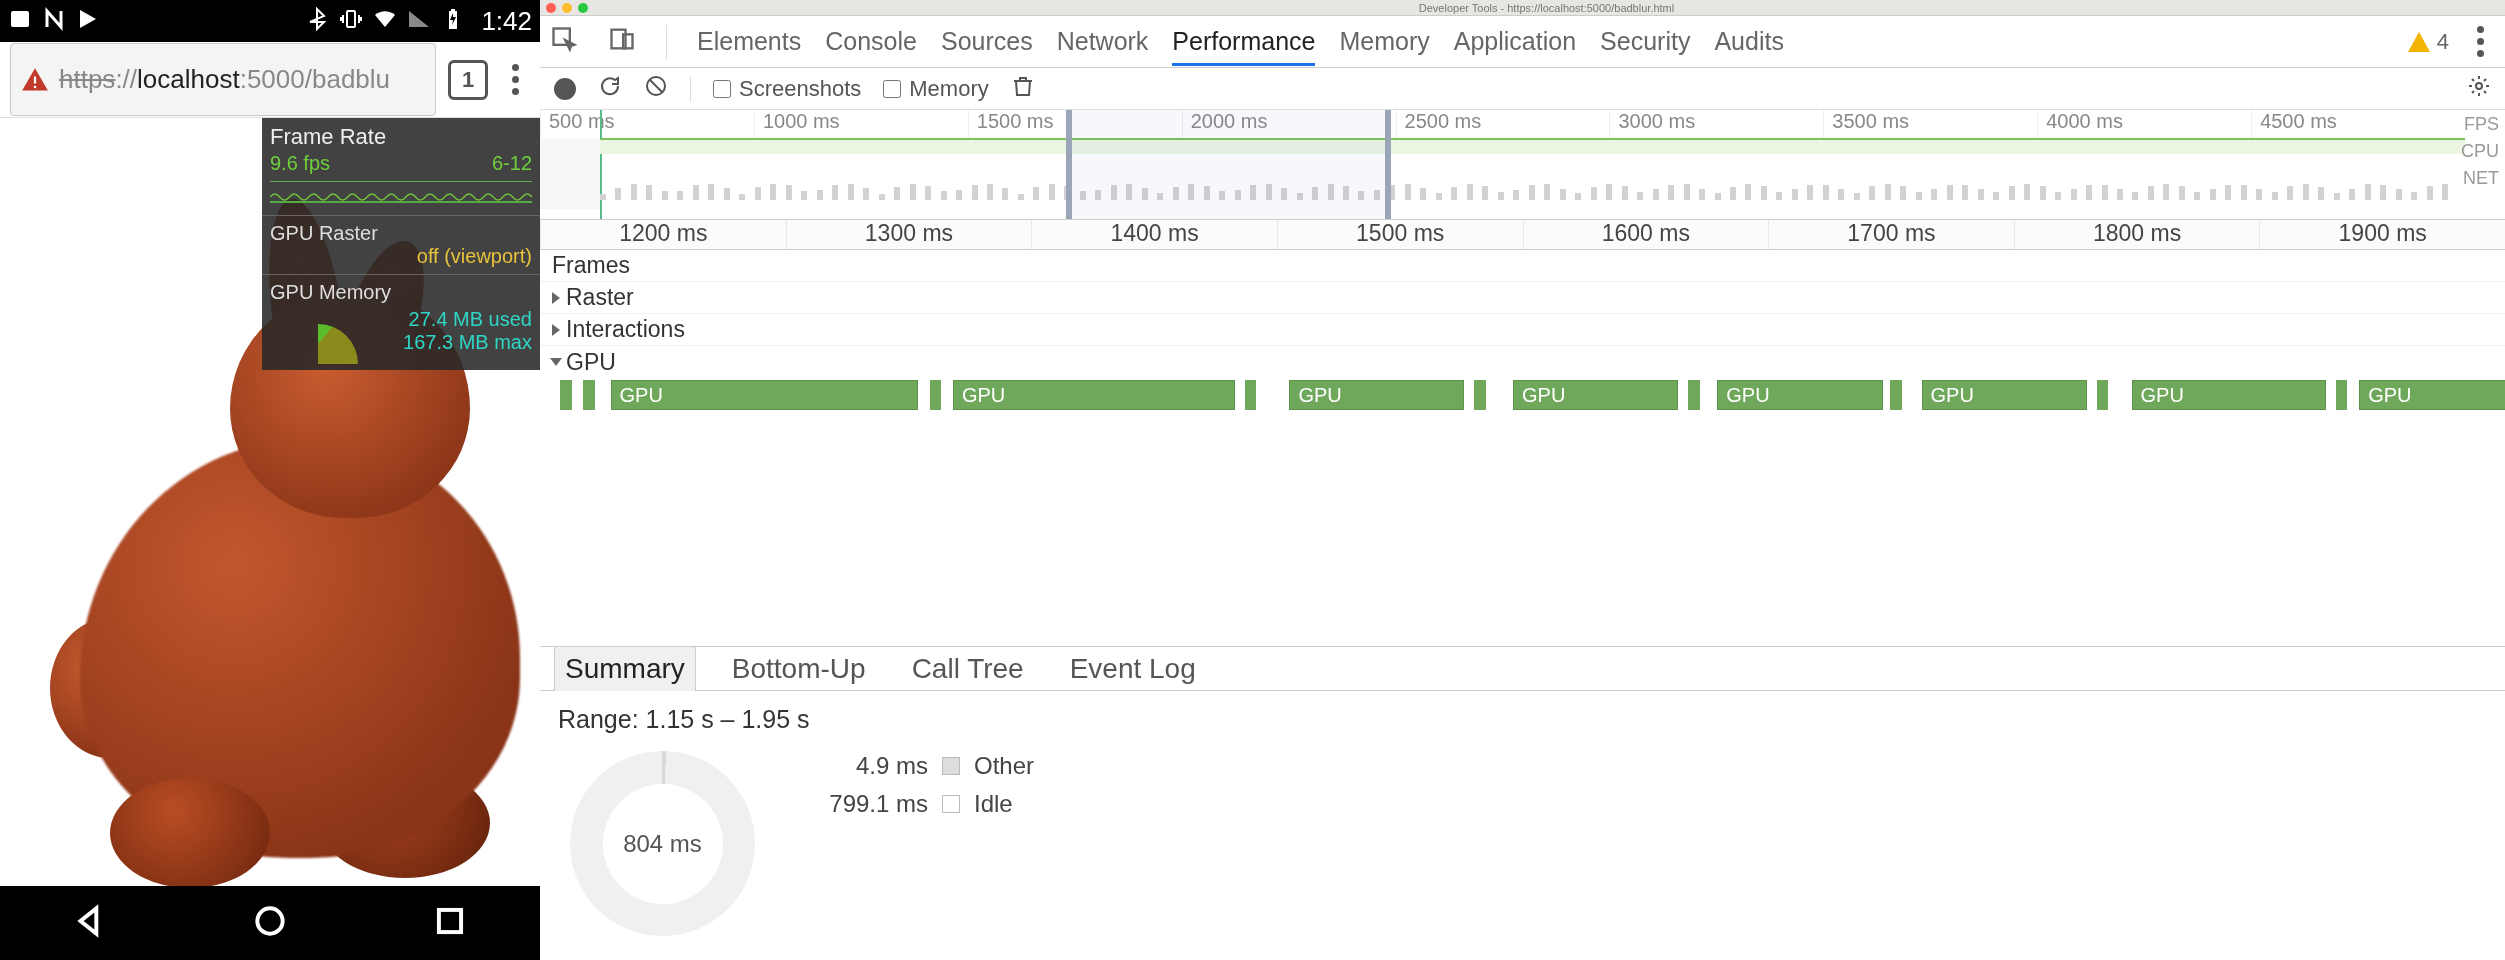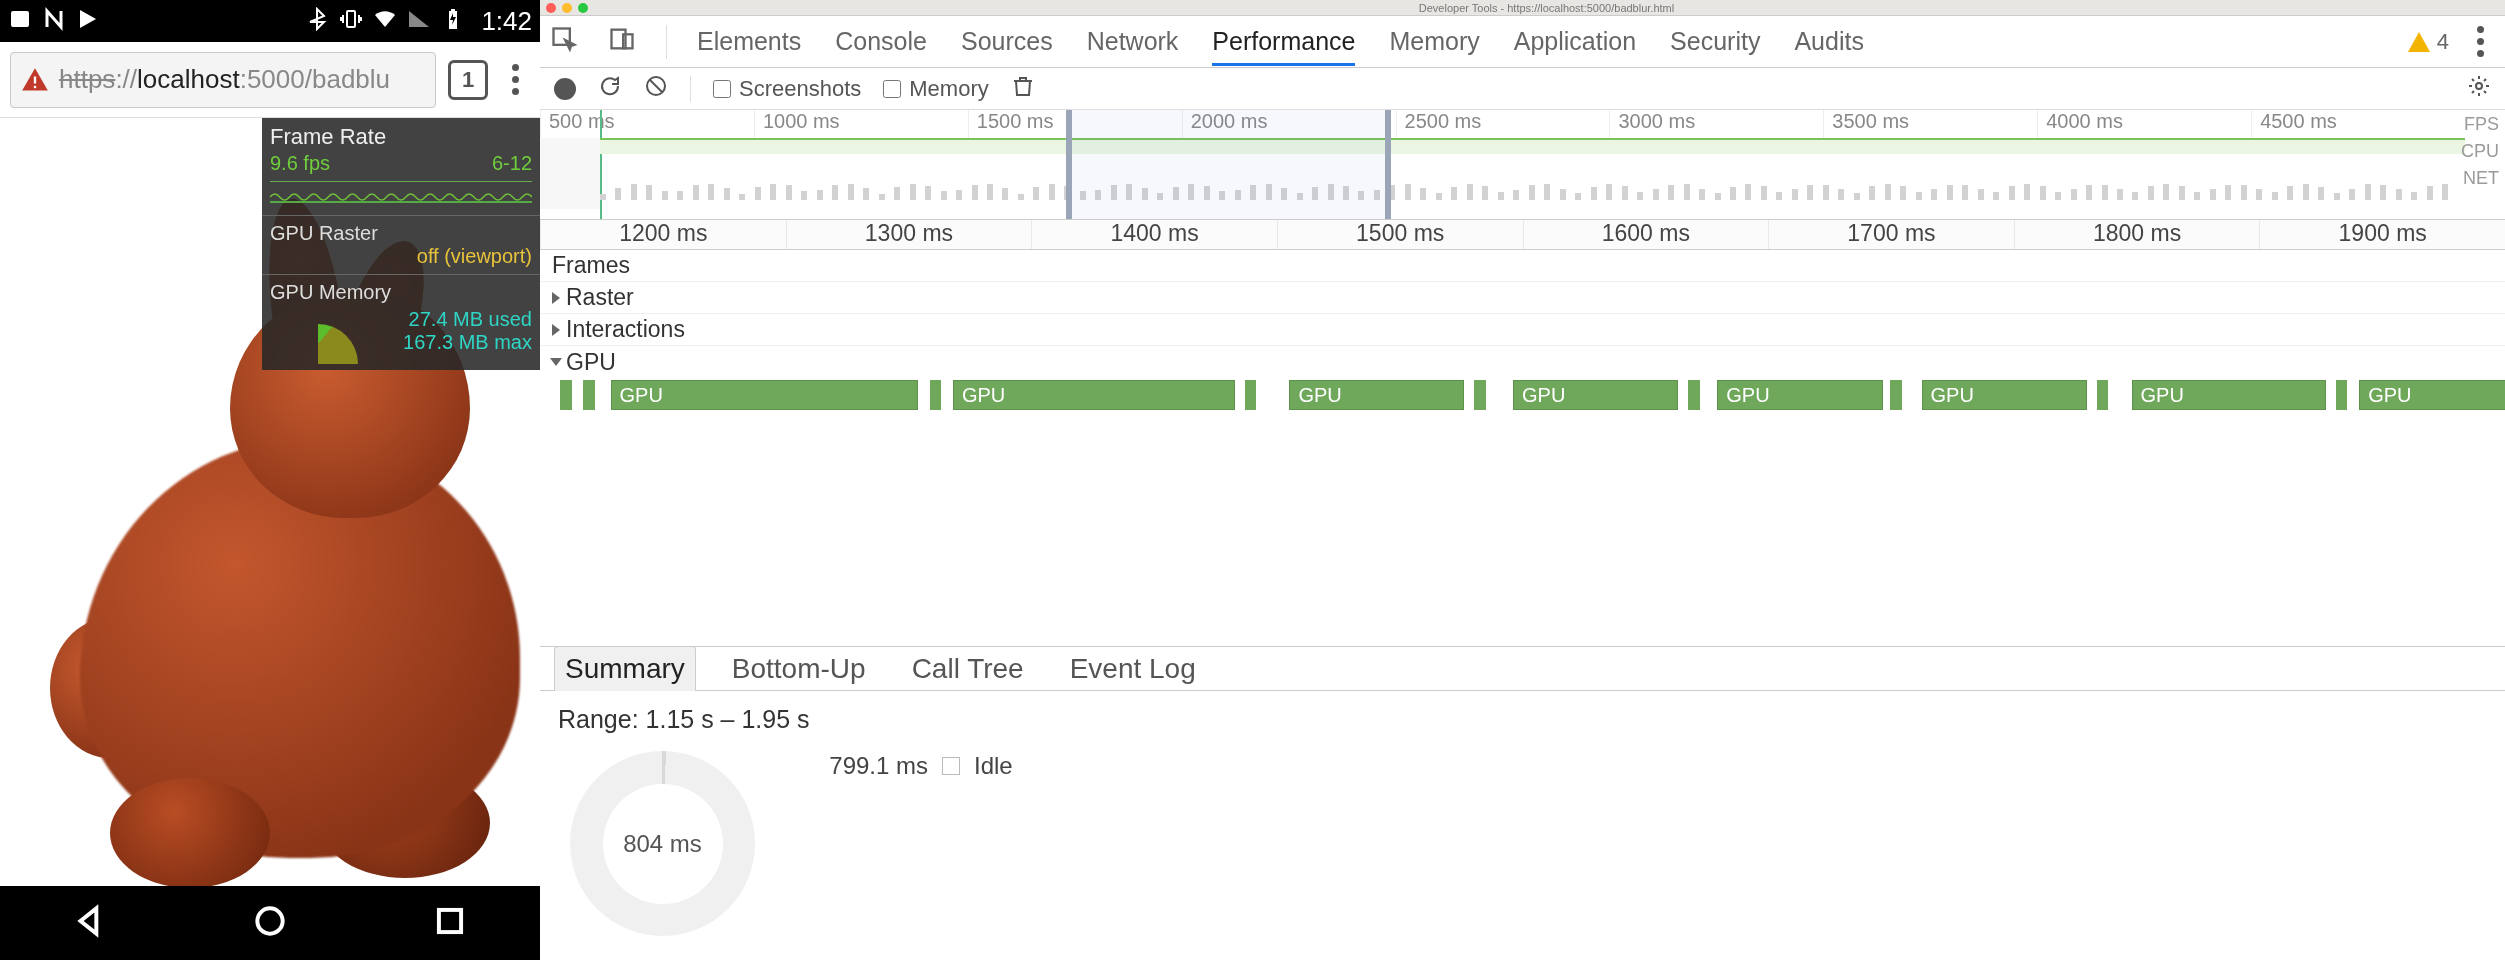--- a/index.html
+++ b/index.html
@@ -8,21 +8,21 @@
 
   
   .phone { width: 540px; height: 960px; background:#0f766e; color:#fff; position:relative; display:flex; flex-direction:column; }
   .statusbar { height: 42px; background:#000; display:flex; align-items:center; padding:0 8px; }
   .statusbar .left-icons, .statusbar .right-icons { display:flex; align-items:center; gap:10px; }
   .statusbar .spacer { flex:1; }
   .statusbar svg { width:24px; height:24px; fill:#fff; }
   .statusbar .clock { font-size:26px; font-weight:500; margin-left:6px; }
 
   .urlbar { height: 76px; background:#fff; border-bottom:1px solid #ddd; display:flex; align-items:center; padding:0 10px; gap:12px; }
-  .omnibox { flex:1; height:56px; border:1px solid #c8c8c8; border-radius:4px; background:#f4f4f4; display:flex; align-items:center; padding:0 10px; gap:10px; color:#555; font-size:26px; overflow:hidden; }
+  .omnibox { flex:1; height:73px; border:1px solid #c8c8c8; border-radius:4px; background:#f4f4f4; display:flex; align-items:center; padding:0 10px; gap:10px; color:#555; font-size:26px; overflow:hidden; }
   .omnibox .warn { width:28px; height:28px; }
   .omnibox .url { white-space:nowrap; overflow:hidden; }
   .omnibox .url .scheme { text-decoration:line-through; color:#888; }
   .omnibox .url .host { color:#222; }
   .omnibox .url .rest { color:#888; }
   .tabcount { width:40px; height:40px; border:3px solid #555; border-radius:6px; display:flex; align-items:center; justify-content:center; color:#555; font-size:22px; font-weight:600; }
   .kebab { width:30px; display:flex; flex-direction:column; gap:5px; align-items:center; justify-content:center; }
   .kebab div { width:7px; height:7px; background:#555; border-radius:50%; }
 
   .page { flex:1; background:#fff; position:relative; overflow:hidden; }
@@ -289,21 +289,21 @@
   <div class="tabbar">
     <span class="iconbtn"><svg viewBox="0 0 24 24">
           <rect x="3" y="3" width="14" height="14"></rect>
           <path d="M13 13l8 4-3 1-1 3z" fill="#666"></path>
         </svg></span>
     <span class="iconbtn"><svg viewBox="0 0 24 24">
           <rect x="3" y="4" width="12" height="16"></rect>
           <rect x="13" y="8" width="8" height="12"></rect>
         </svg></span>
     <div class="sep"></div>
-    <div id="dt-tabs" style="display:flex; gap:34px;">
+    <div id="dt-tabs" style="display:flex; gap:24px;">
         <span class="tab">Elements</span>
         <span class="tab">Console</span>
         <span class="tab">Sources</span>
         <span class="tab">Network</span>
         <span class="tab active">Performance</span>
         <span class="tab">Memory</span>
         <span class="tab">Application</span>
         <span class="tab">Security</span>
         <span class="tab">Audits</span>
       </div>
@@ -562,19 +562,24 @@
       <span class="dtab">Event Log</span>
     </div>
 
   <div class="summary">
     <div class="range">Range: 1.15 s – 1.95 s</div>
     <div class="donut">
         <span>804 ms</span>
       </div>
     <div class="legend" id="legend">
         <div class="lrow">
+          <span class="val">4.9 ms</span>
+          <span class="sw other"></span>
+          <span>Other</span>
+        </div>
+        <div class="lrow">
           <span class="val">799.1 ms</span>
           <span class="sw idle"></span>
           <span>Idle</span>
         </div>
       </div>
   </div>
 </div>
 
 </body></html>

